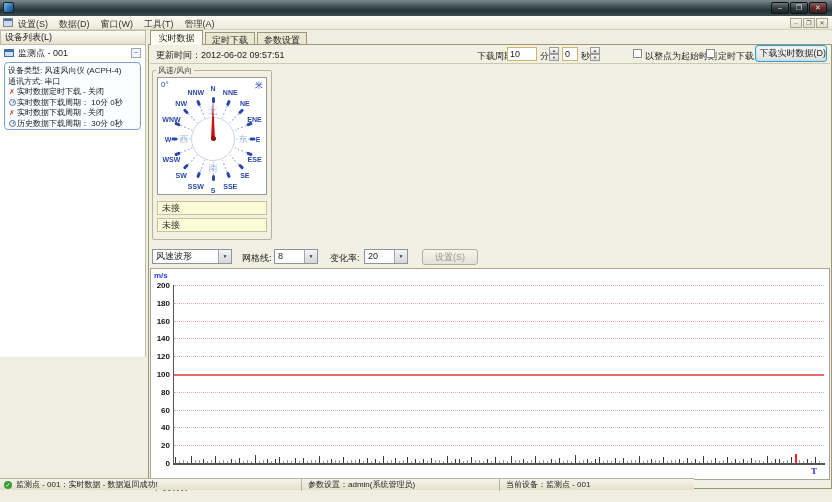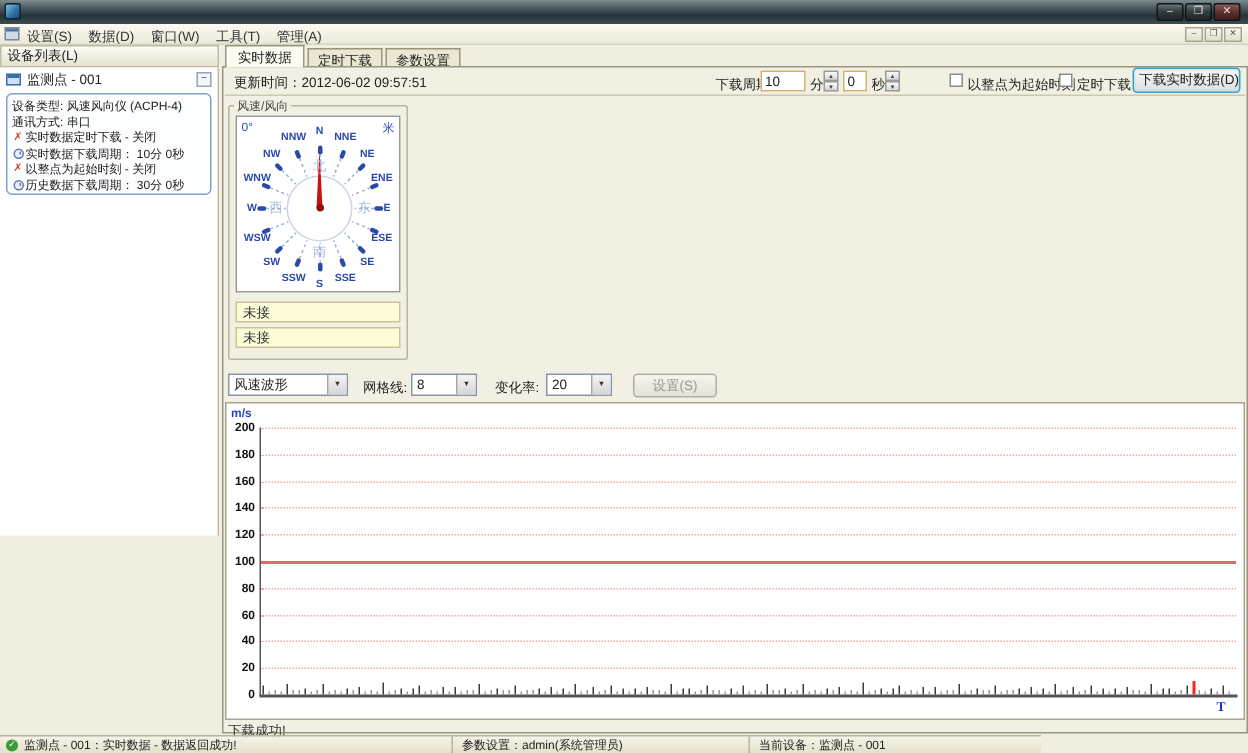--- a/index.html
+++ b/index.html
@@ -104,21 +104,21 @@
   #y-axis { position:absolute; left:22px; top:16px; width:1px; height:179px; background:#555; }
   #x-axis { position:absolute; left:22px; top:194px; width:652px; height:2px; background:#555; }
   .gridline { position:absolute; left:23px; width:650px; height:0; border-top:1px dotted #f0a8a8; }
   .gridline.ref { border-top:2px solid #e06a6a; }
   .ylab { position:absolute; left:0; width:19px; text-align:right; font-size:8px; font-weight:bold; color:#111; transform:translateY(-50%); }
   .rtick { position:absolute; width:1px; background:#3a3a3a; }
   #t-marker { position:absolute; left:660px; top:197px; color:#2233cc; font-weight:bold; font-size:9px; font-family:"Liberation Serif",serif; }
   #chart-status { position:absolute; left:152px; top:481px; color:#333; }
 
   
-  #statusbar { position:absolute; left:0; top:490px; width:694px; height:12px;
+  #statusbar { position:absolute; left:0; top:478px; width:694px; height:12px;
     background:linear-gradient(#f6f4e8,#e4e0cc); border-top:1px solid #b8b4a0; }
   .sb-sec { position:absolute; top:0; height:12px; line-height:11px; font-size:8px; color:#222; border-right:1px solid #b8b4a0; white-space:nowrap; overflow:hidden; }
   #sb-1 { left:0; width:302px; padding-left:16px; }
   #sb-2 { left:302px; width:198px; padding-left:6px; }
   #sb-3 { left:500px; width:332px; padding-left:6px; border-right:none; }
   #sb-check { position:absolute; left:4px; top:2px; width:8px; height:8px; border-radius:50%; background:#3a9a3a; color:#fff;
     font-size:6px; line-height:8px; text-align:center; font-weight:bold; }
 </style>
 </head>
 <body>
@@ -155,21 +155,21 @@
     <div id="tree-row">
       <div id="tree-icon"></div>
       <div id="tree-label">监测点 - 001</div>
       <div id="tree-expander">−</div>
     </div>
     <div id="device-info">
       <div class="info-line"><span>设备类型: 风速风向仪 (ACPH-4)</span></div>
       <div class="info-line"><span>通讯方式: 串口</span></div>
       <div class="info-line"><span class="mini-ico x-ico">✗</span><span class="ind">实时数据定时下载 - 关闭</span></div>
       <div class="info-line"><span class="mini-ico clk-ico"></span><span class="ind">实时数据下载周期： 10分 0秒</span></div>
-      <div class="info-line"><span class="mini-ico x-ico">✗</span><span class="ind">以整点为起始时刻 - 关闭</span></div>
+      <div class="info-line"><span class="mini-ico x-ico">✗</span><span class="ind">实时数据下载周期 - 关闭</span></div>
       <div class="info-line"><span class="mini-ico clk-ico"></span><span class="ind">历史数据下载周期： 30分 0秒</span></div>
     </div>
   </div>
 
   <div class="tab" id="tab-0">实时数据</div>
   <div class="tab" id="tab-1">定时下载</div>
   <div class="tab" id="tab-2">参数设置</div>
   <div id="tabpage"></div>
 
   <div id="update-time"><span>更新时间：</span><span>2012-06-02 09:57:51</span></div>

